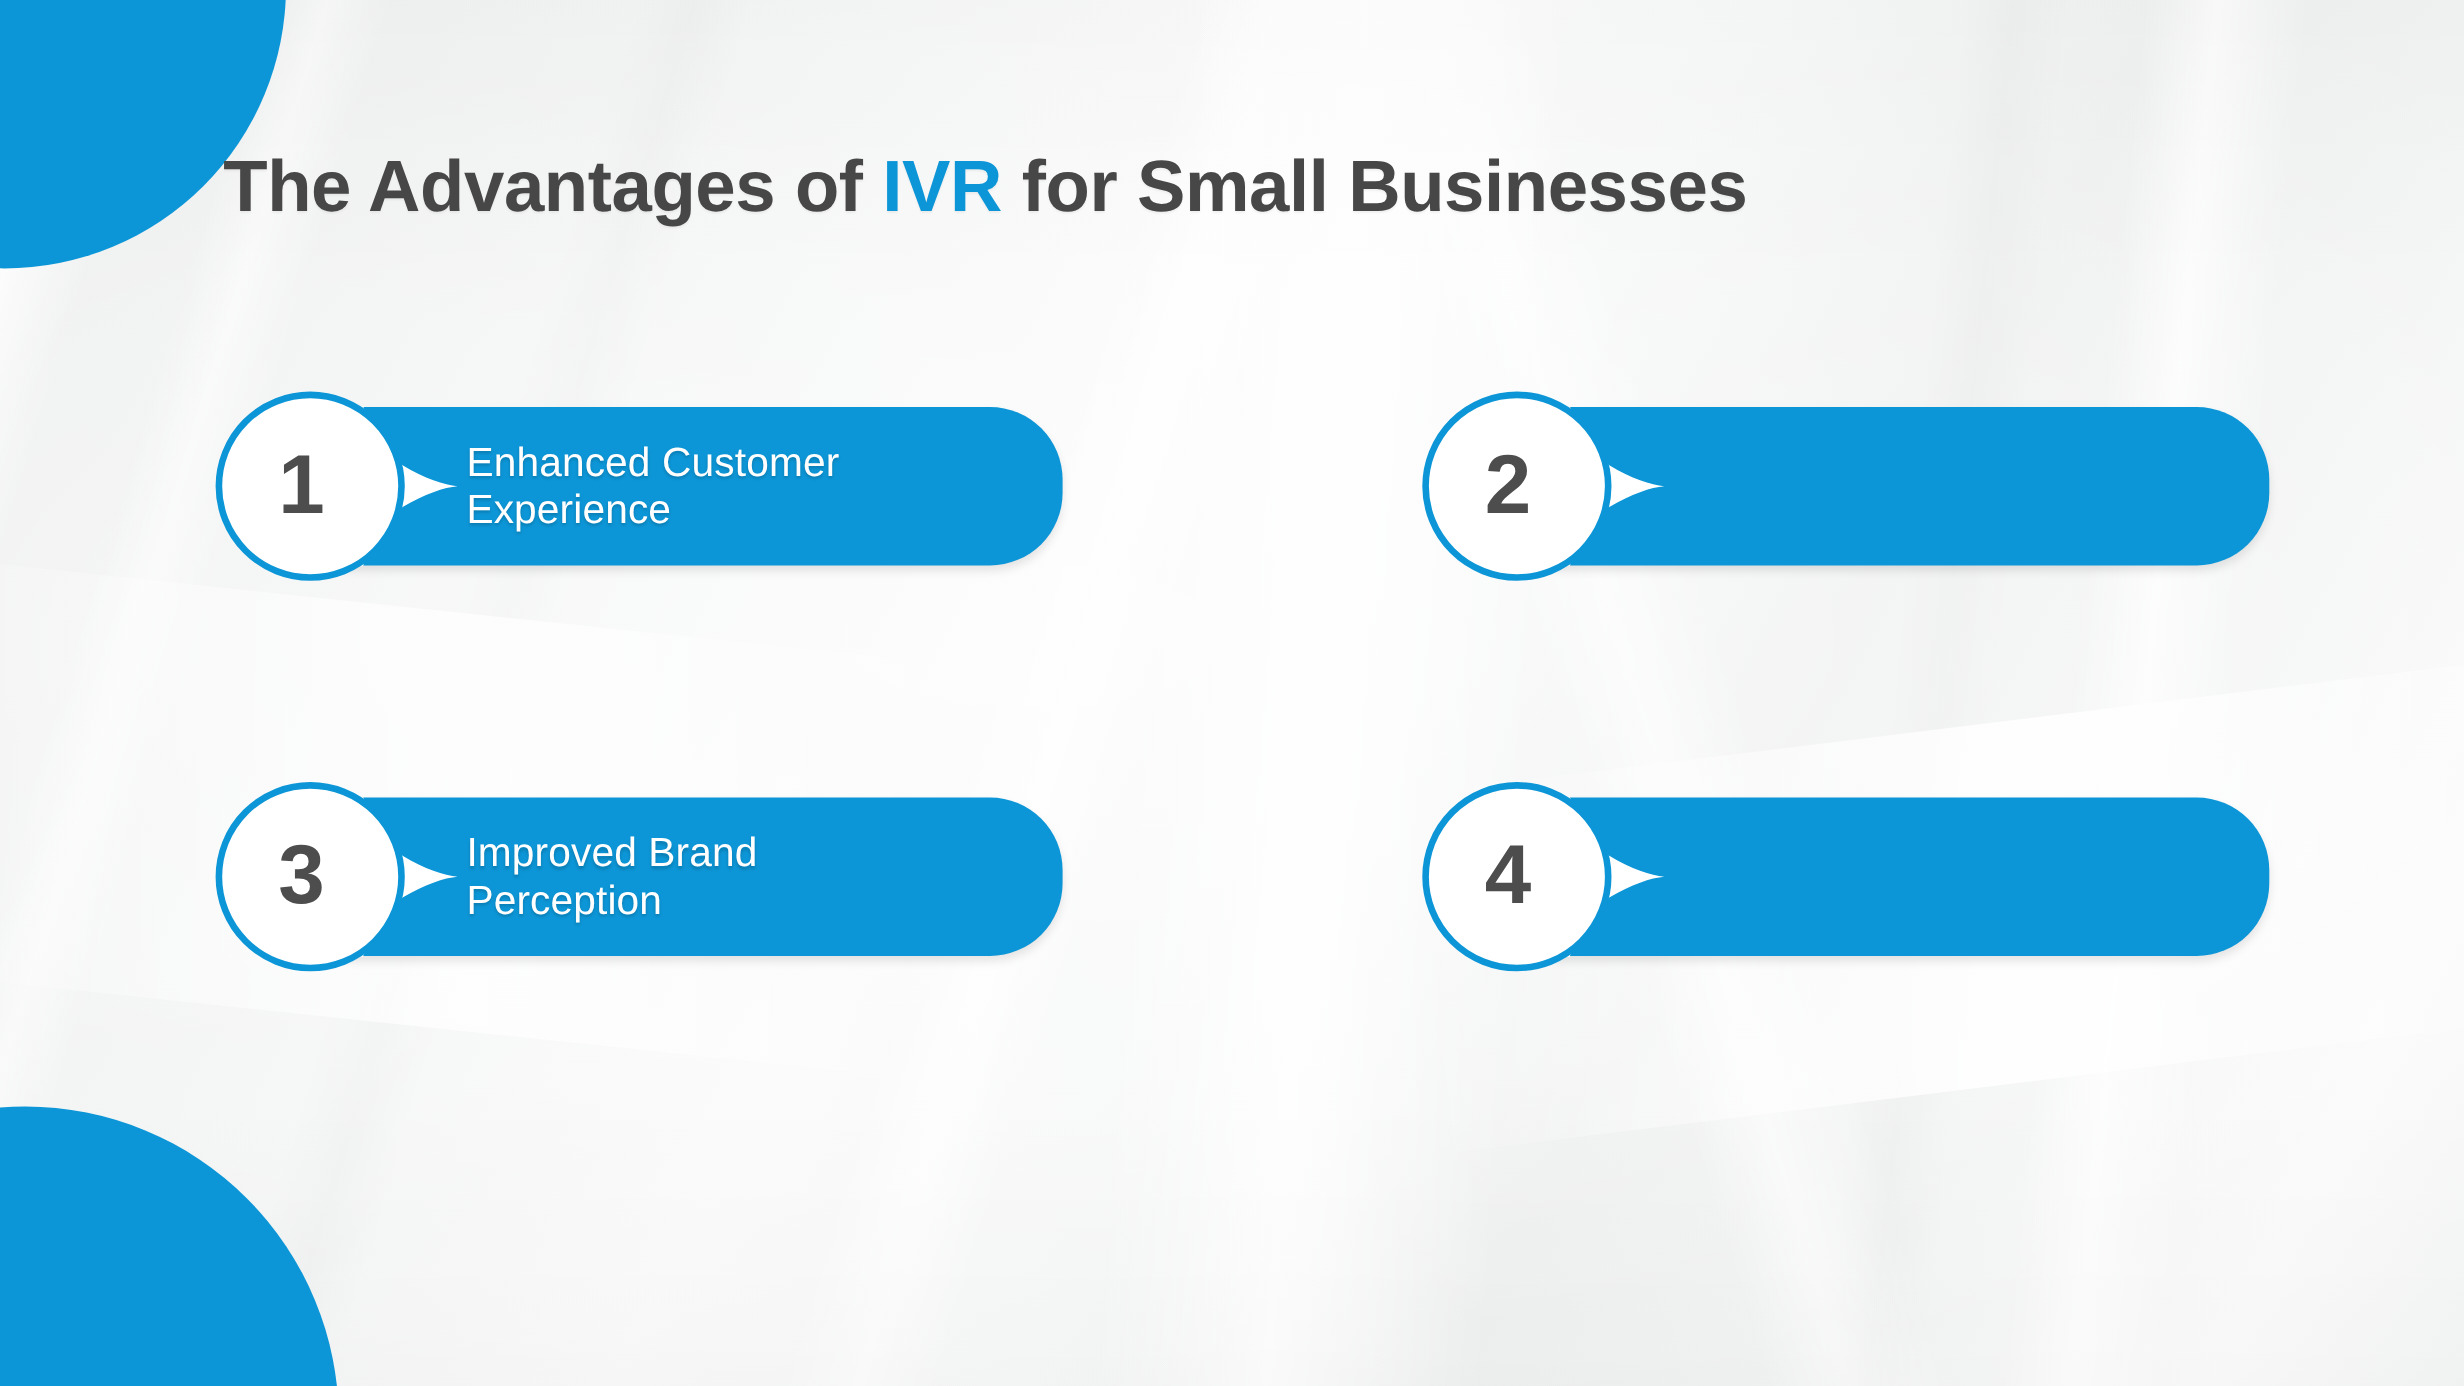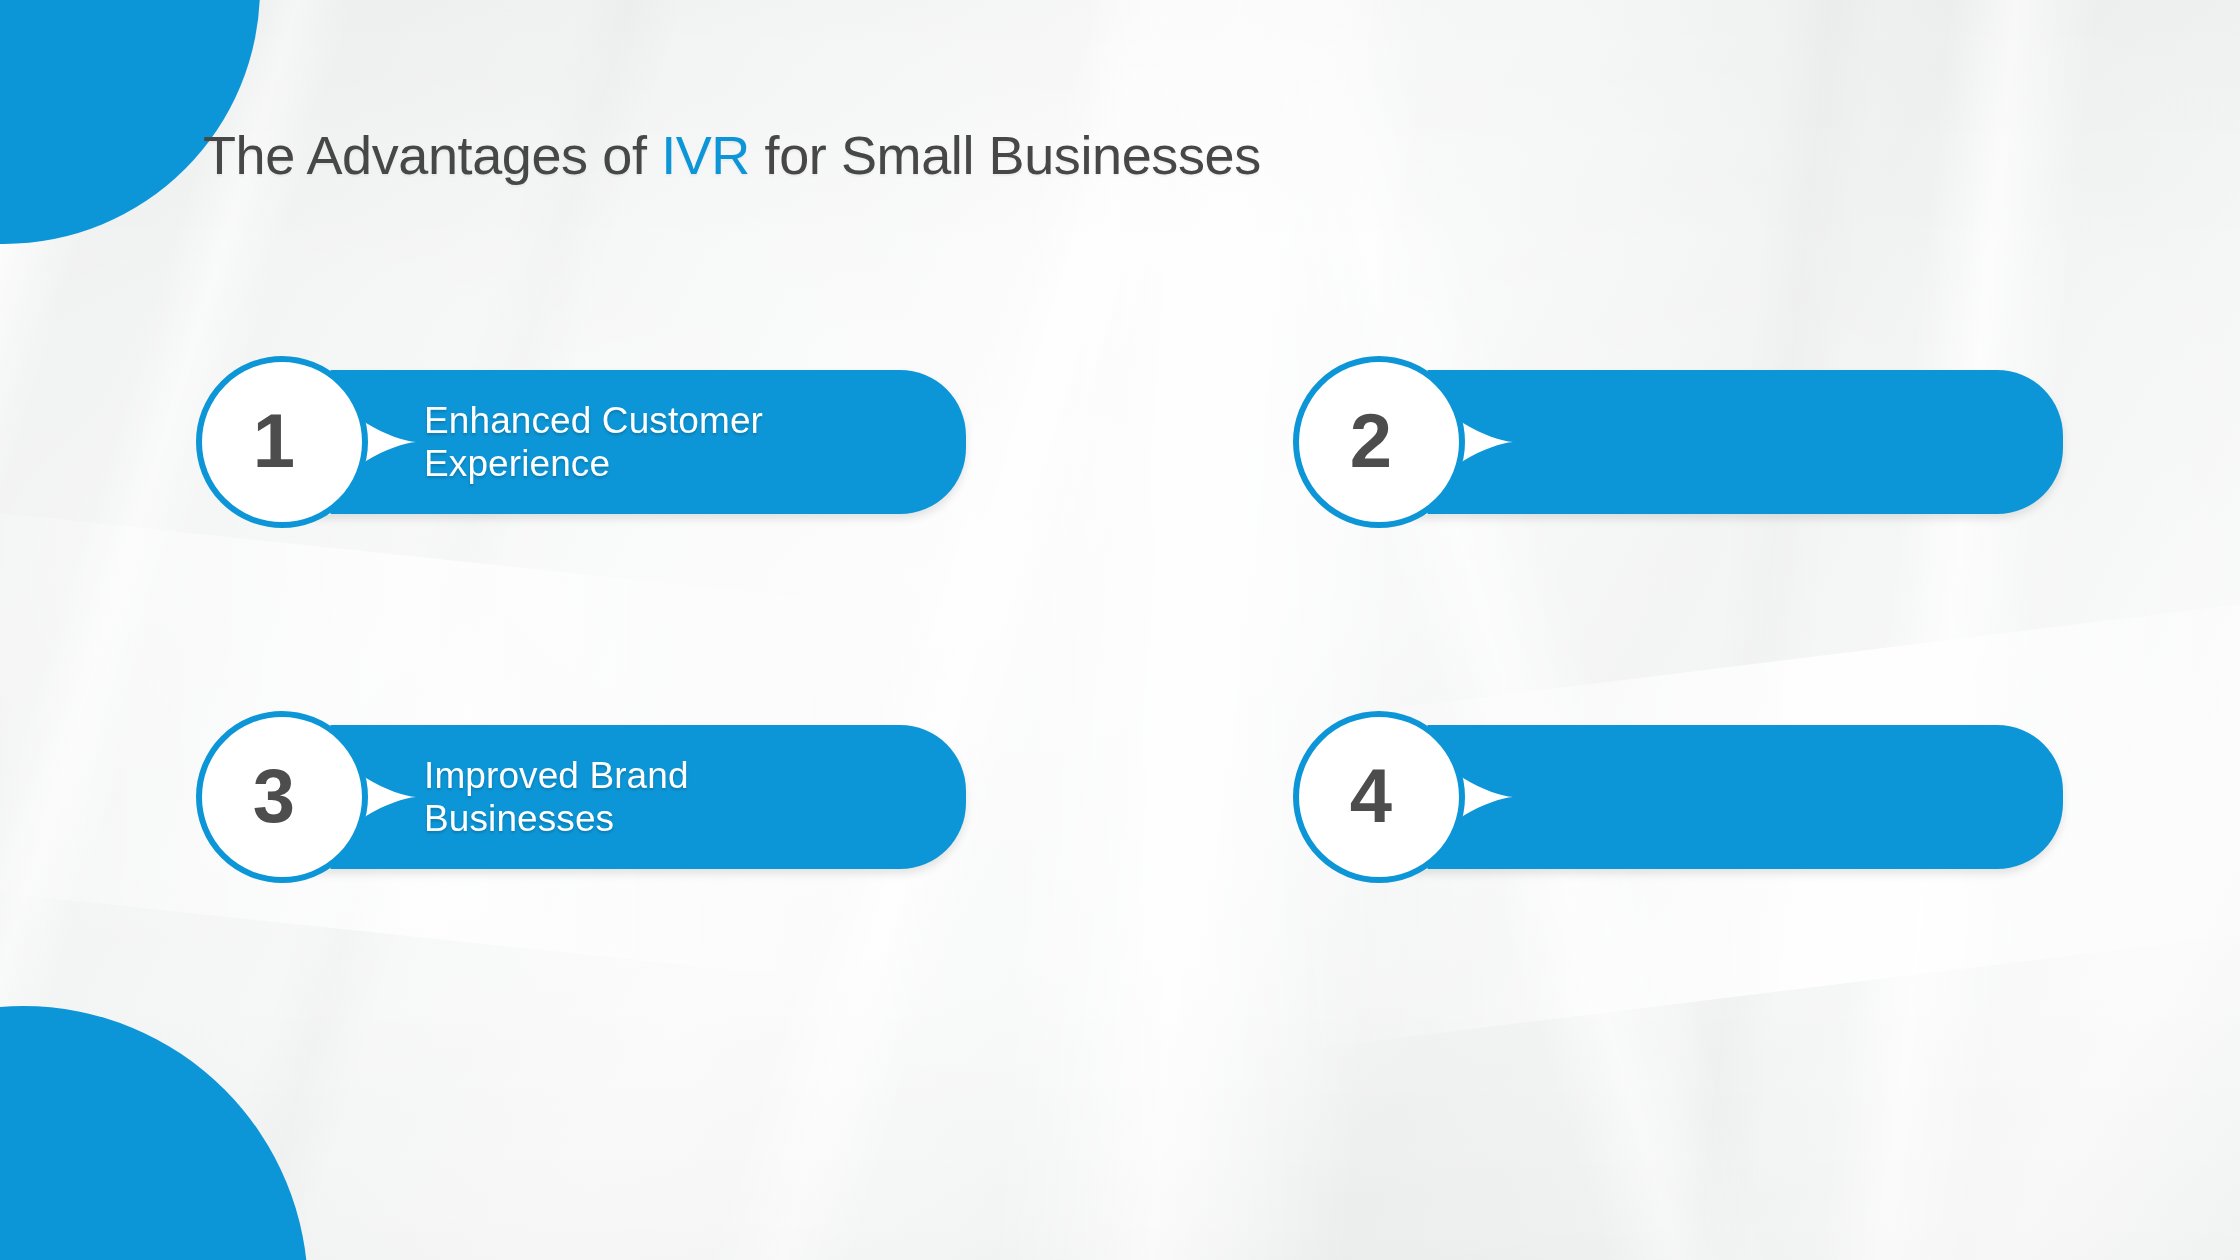--- a/index.html
+++ b/index.html
@@ -108,23 +108,23 @@
     bottom: -316px;
     width: 570px;
     height: 570px;
   }
 
   
   .title {
     position: absolute;
     left: 203px;
     top: 92px;
-    font-size: 54px;
+    font-size: 66px;
     line-height: 1.0;
-    font-weight: 400;
+    font-weight: 700;
     letter-spacing: -0.4px;
     color: #474747;
     white-space: nowrap;
     text-shadow: 0 2px 2px rgba(0,0,0,0.05);
   }
   .title .accent { color: var(--accent); }
 
   
   .card {
     position: absolute;
@@ -247,21 +247,21 @@
     <div class="bar"></div>
     <div class="wedge">
       <svg viewBox="0 0 112 146" preserveAspectRatio="none" aria-hidden="true">
         <path d="M0,0 L26,0 C26,0 36,30 62,54 C82,66 100,72 112,73 C100,74 82,80 62,92 C36,116 26,146 26,146 L0,146 Z" fill="#ffffff"></path>
       </svg>
     </div>
     <div class="badge">
       <span class="badge-num">3</span>
     </div>
     <div class="label">Improved Brand
-Businesses</div>
+Perception</div>
   </div>
 
   <div class="card c4">
     <div class="bar"></div>
     <div class="wedge">
       <svg viewBox="0 0 112 146" preserveAspectRatio="none" aria-hidden="true">
         <path d="M0,0 L26,0 C26,0 36,30 62,54 C82,66 100,72 112,73 C100,74 82,80 62,92 C36,116 26,146 26,146 L0,146 Z" fill="#ffffff"></path>
       </svg>
     </div>
     <div class="badge">

